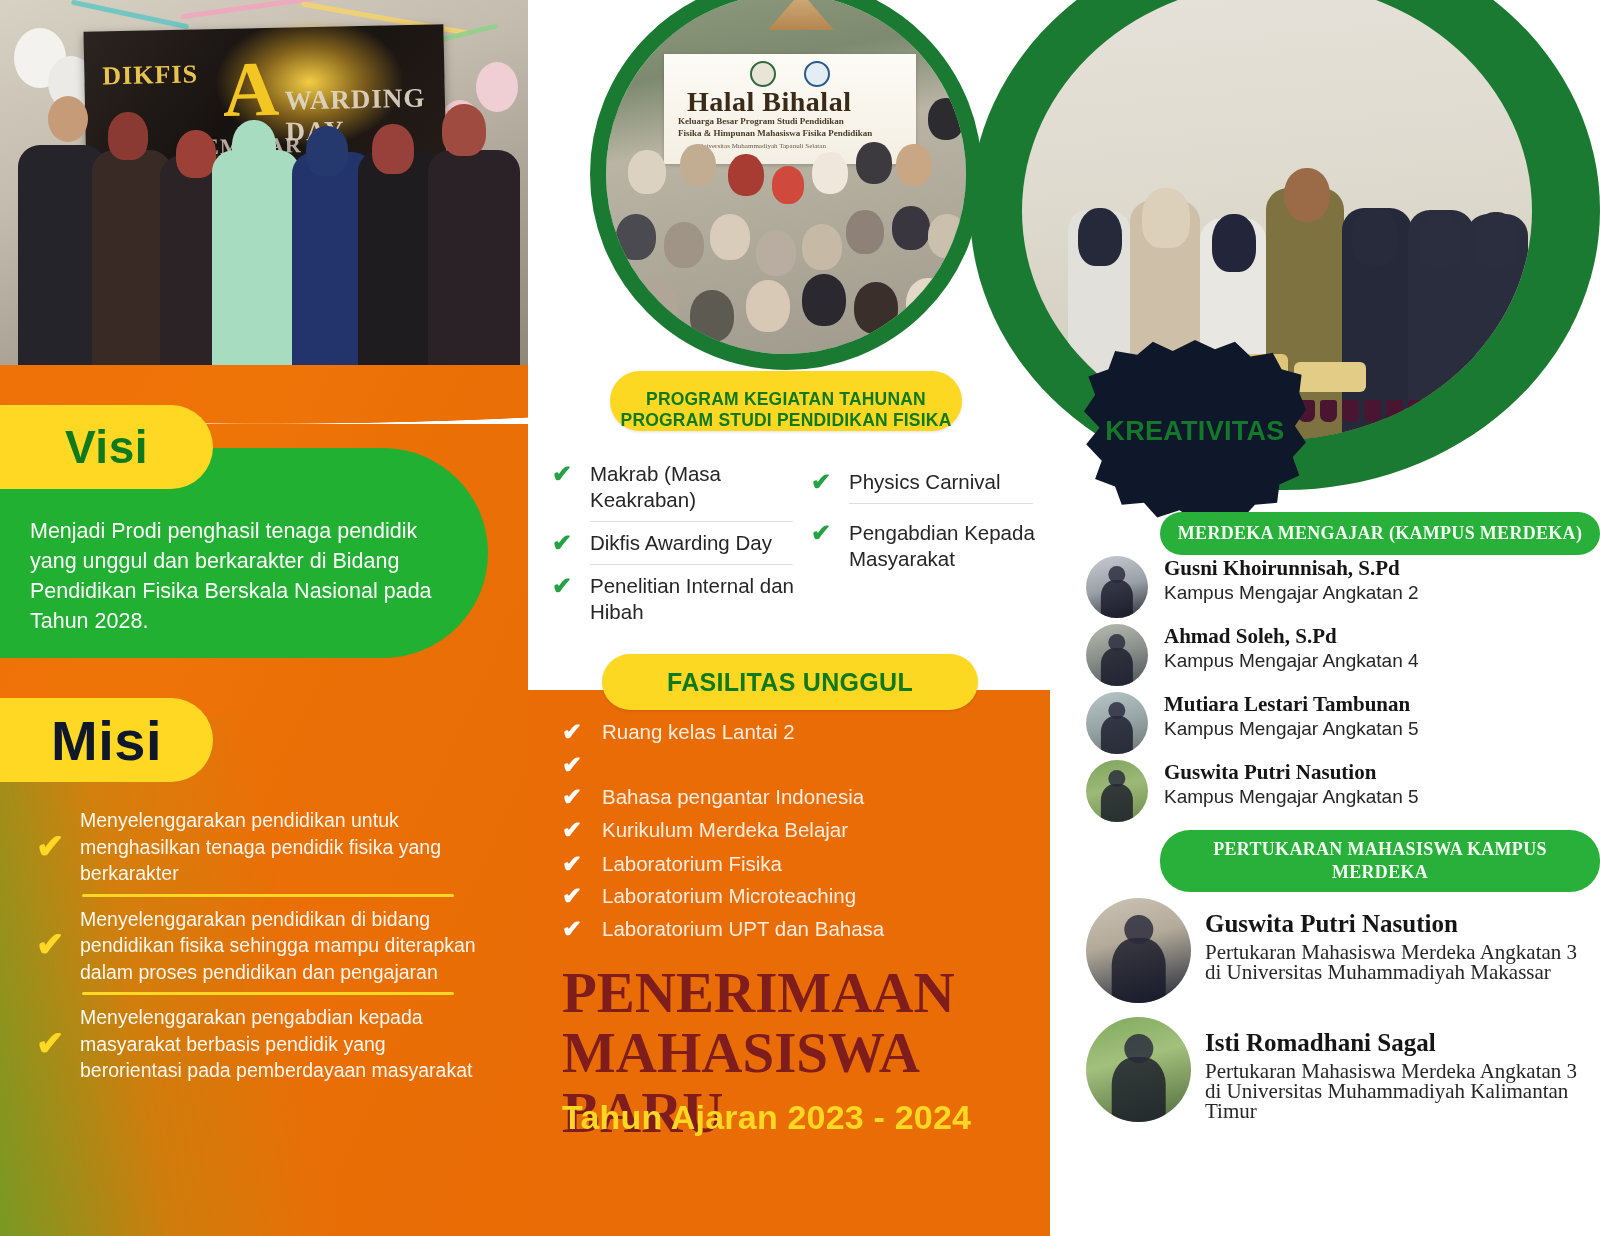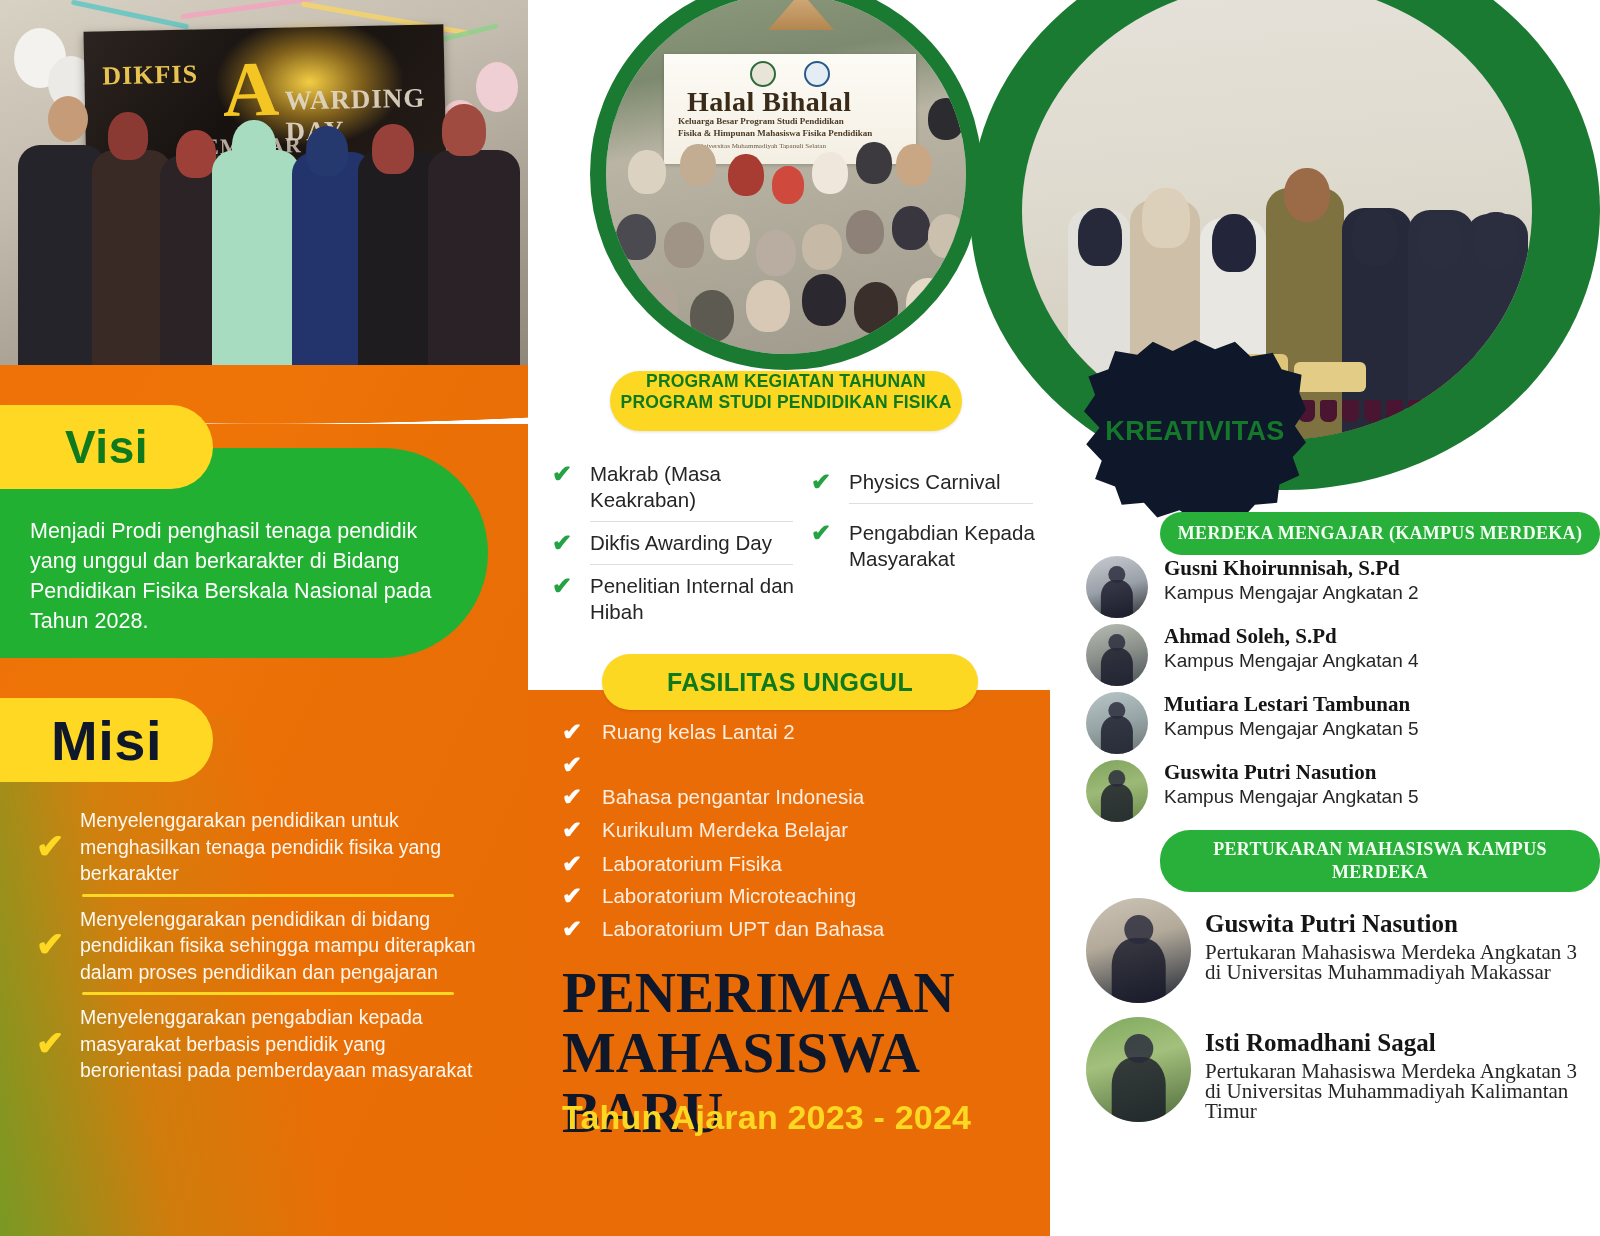--- a/index.html
+++ b/index.html
@@ -136,21 +136,21 @@
   .lampshade {
     position:absolute; left:162px; top:4px; width:66px; height:32px;
     background: linear-gradient(180deg,#cfa877 0%,#b4864f 100%);
     clip-path: polygon(42% 0, 58% 0, 100% 100%, 0 100%);
   }
   .crowd-head { position:absolute; border-radius:48% 48% 45% 45%; }
 
   .prog-badge {
     position:absolute; left:82px; top:371px; width:352px; height:60px;
     background:#fcd823; border-radius:32px;
-    display:flex; flex-direction:column; align-items:center; justify-content:flex-start;
+    display:flex; flex-direction:column; align-items:center; justify-content:flex-end;
     box-shadow:0 1px 3px rgba(0,0,0,.12); z-index:5;
   }
   .prog-badge span {
     color:#0f7a1d; font-size:17.5px; font-weight:700; letter-spacing:.2px; line-height:21px;
   }
   .prog-grid {
     position:absolute; left:18px; top:455px; width:495px;
     display:grid; grid-template-columns: 257px 238px; column-gap:2px;
   }
   .prog-cell { padding:0 6px; }
@@ -170,21 +170,21 @@
     box-shadow:0 1px 3px rgba(0,0,0,.12);
   }
   .fas-badge span { color:#0f7a1d; font-size:25px; font-weight:700; letter-spacing:.3px; }
   .fas-list { position:absolute; left:34px; top:718px; width:470px; z-index:6; }
   .fas-item { display:flex; align-items:center; margin-bottom:4.5px; }
   .fas-item .chk { color:#ffffff; font-size:24px; font-weight:700; width:40px; flex:0 0 40px; }
   .fas-item .ftxt { color:#fdeee2; font-size:20.5px; line-height:28px; }
 
   .pmb-title {
     position:absolute; left:34px; top:963px; width:520px; z-index:6;
-    font-family:"Liberation Serif", serif; color:#0f172a;
+    font-family:"Liberation Serif", serif; color:#7f1d1d;
     font-size:57px; font-weight:700; line-height:60px; letter-spacing:0px;
   }
   .pmb-sub {
     position:absolute; left:34px; top:1085px; z-index:6;
     color:#fcd823; font-size:34px; font-weight:700; letter-spacing:.2px;margin-top:13px;
   }
 
   
   .col-right {
     position:absolute; left:1050px; top:0; width:550px; height:1236px; background:#ffffff;

